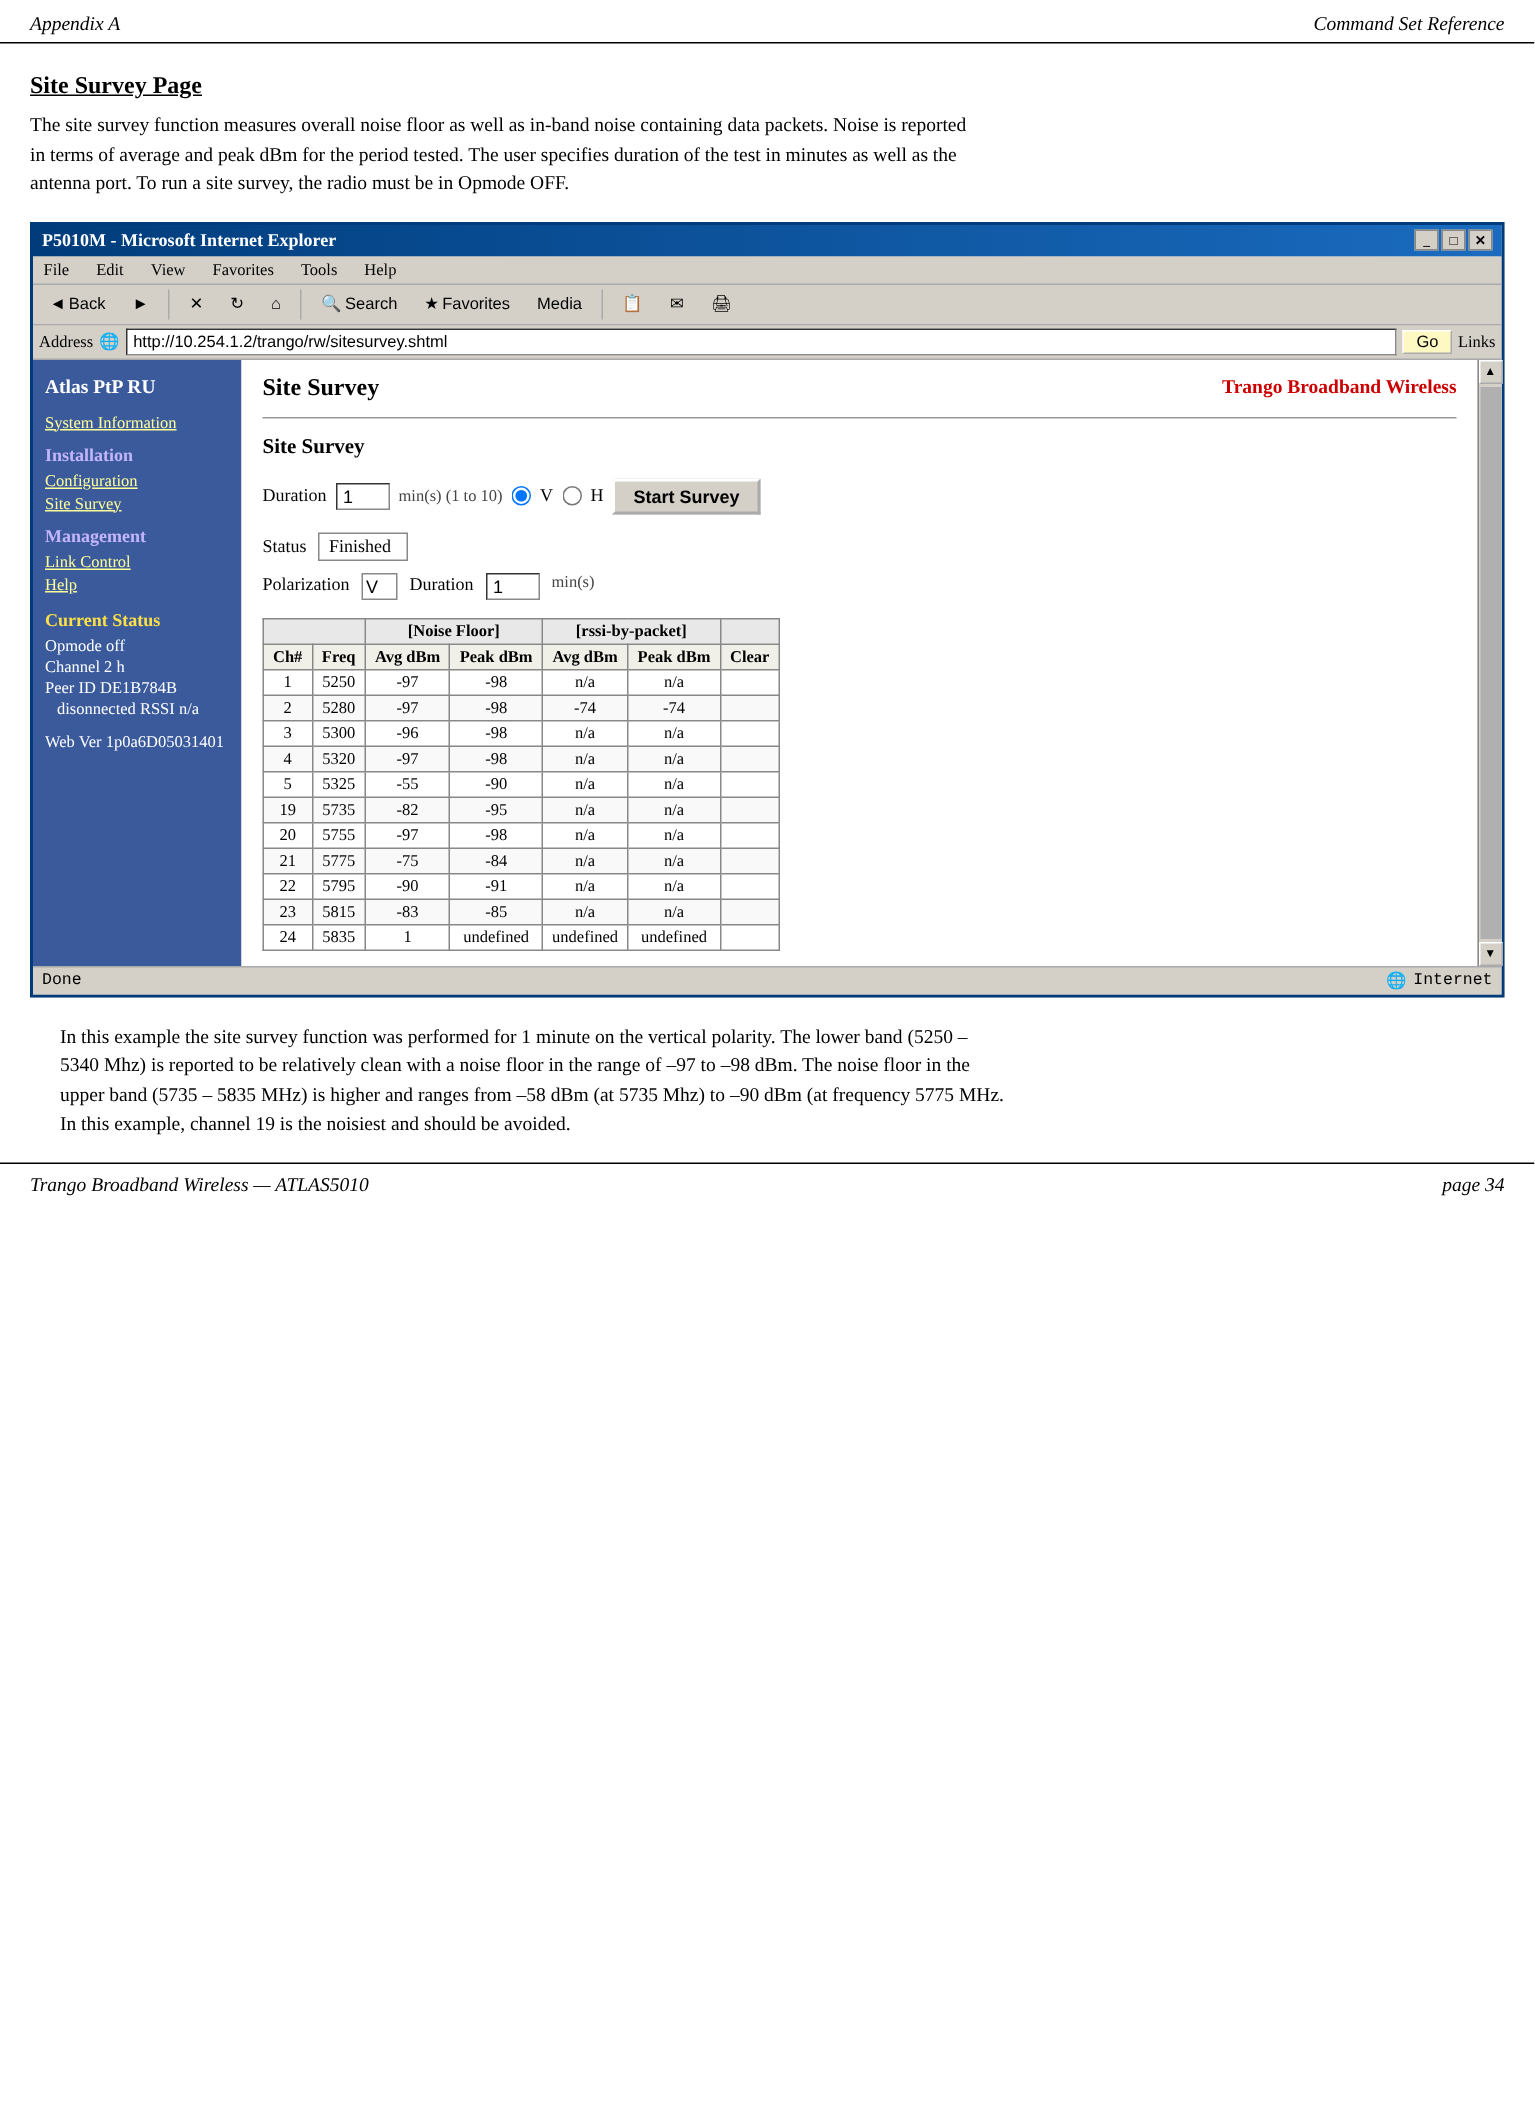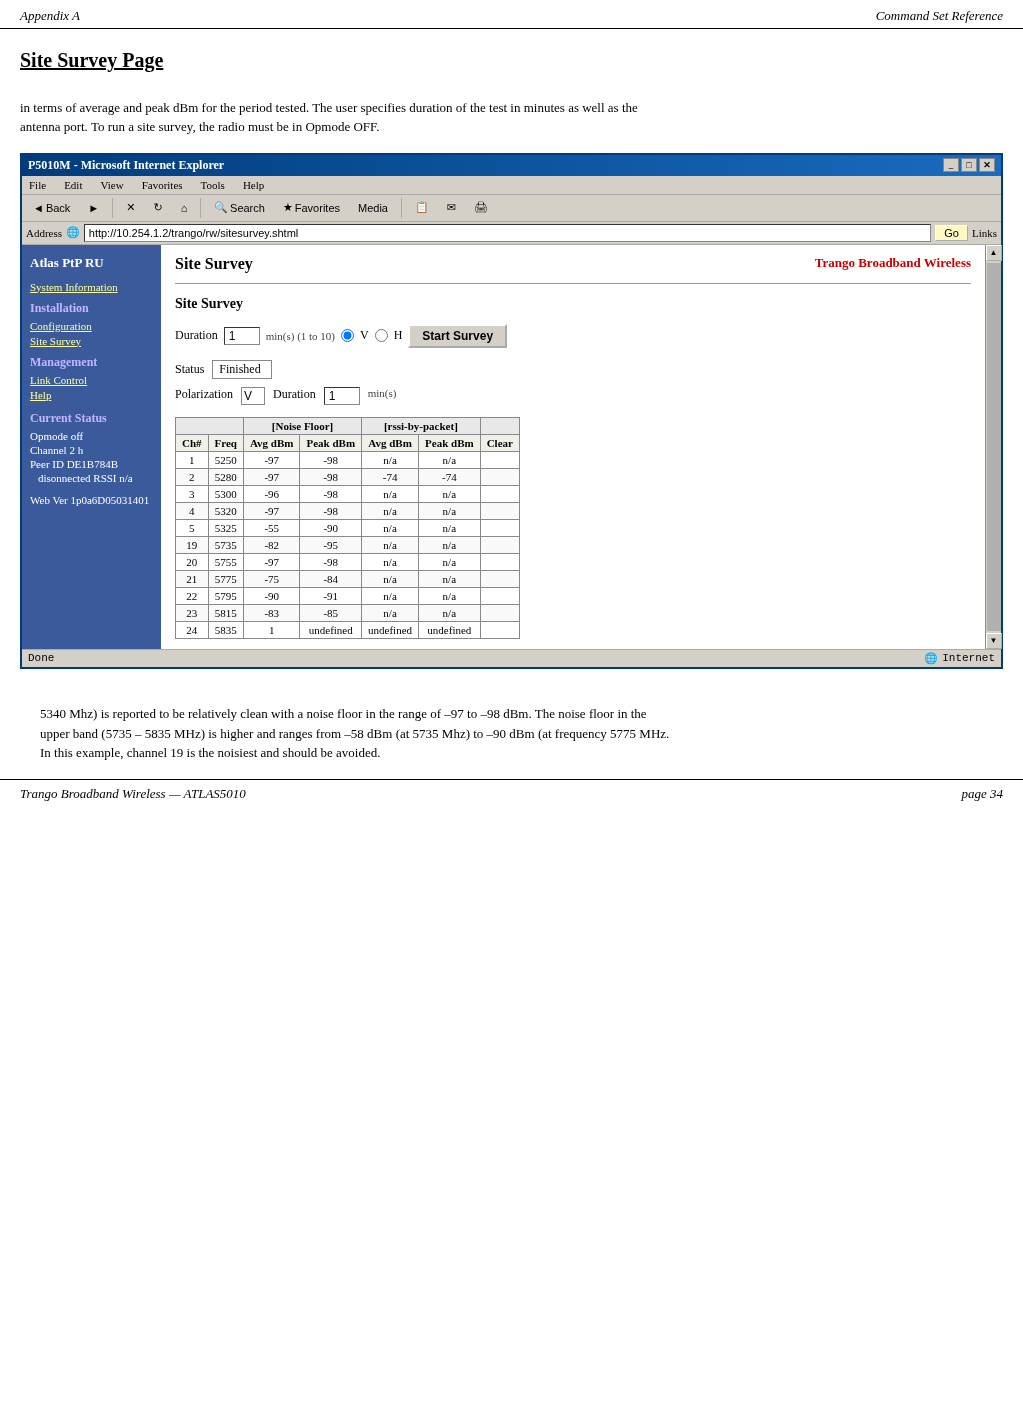--- a/index.html
+++ b/index.html
@@ -20,21 +20,21 @@
       font-size: 13px;
     }
     .page-header span { font-style: italic; }
 
     
     .main-content {
       padding: 20px 20px 0 20px;
     }
 
     .section-title {
-      font-size: 20px;
+      font-size: 16px;
       font-weight: bold;
       text-decoration: underline;
       margin-bottom: 6px;
     }
 
     .section-desc {
       font-size: 13px;
       line-height: 1.5;
       margin-bottom: 16px;
     }
@@ -194,21 +194,21 @@
       font-size: 12px;
       margin-bottom: 4px;
       margin-top: 8px;
     }
 
     .sidebar-status-section {
       margin-top: 10px;
     }
 
     .sidebar-status-title {
-      color: #c4b5fd;
+      color: #fde047;
       font-weight: bold;
       font-size: 12px;
       margin-bottom: 4px;
     }
 
     .sidebar-status-item {
       color: #fff;
       font-size: 11px;
       margin-bottom: 2px;
     }
@@ -423,21 +423,21 @@
 
 <div class="page-header">
   <span>Appendix A</span>
   <span>Command Set Reference</span>
 </div>
 
 <div class="main-content">
 
   <div class="section-title">Site Survey Page</div>
   <div class="section-desc">
-    <br>
+    <span>The site survey function measures overall noise floor as well as in-band noise containing data packets.  Noise is reported</span><br>
     <span>in terms of average and peak dBm for the period tested.  The user specifies duration of the test in minutes as well as the</span><br>
     <span>antenna port.  To run a site survey, the radio must be in Opmode OFF.</span>
   </div>
 
   <div class="browser-window">
 
     <div class="browser-titlebar">
       <span>P5010M - Microsoft Internet Explorer</span>
       <div class="browser-titlebar-buttons">
         <div class="titlebar-btn">_</div>
@@ -692,21 +692,21 @@
       <span>Done</span>
       <div class="statusbar-right">
         <span>🌐</span>
         <span>Internet</span>
       </div>
     </div>
 
   </div>
 
   <div class="body-text">
-    <br>
+    <span>In this example the site survey function was performed for 1 minute on the vertical polarity.  The lower band (5250 –</span><br>
     <span>5340 Mhz) is reported to be relatively clean with a noise floor in the range of –97 to –98 dBm.  The noise floor in the</span><br>
     <span>upper band (5735 – 5835 MHz) is higher and ranges from –58 dBm (at 5735 Mhz) to –90 dBm (at frequency 5775 MHz.</span><br>
     <span>In this example, channel 19 is the noisiest and should be avoided.</span>
   </div>
 
 </div>
 
 <div class="page-footer">
   <span>Trango Broadband Wireless — ATLAS5010</span>
   <span>page 34</span>

